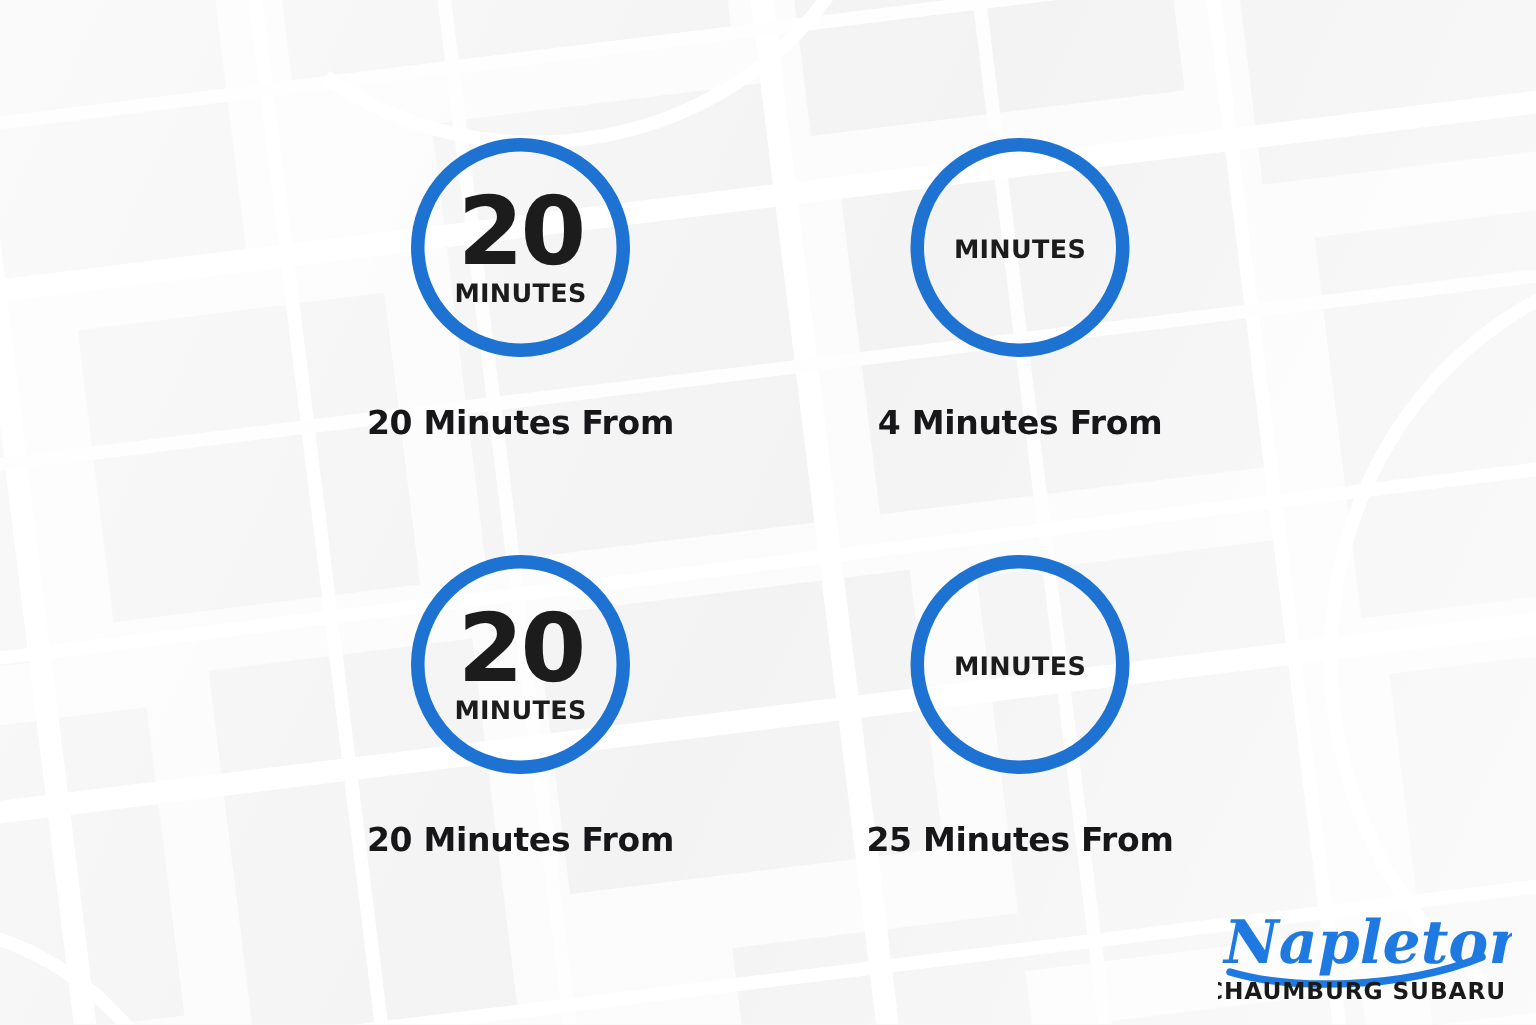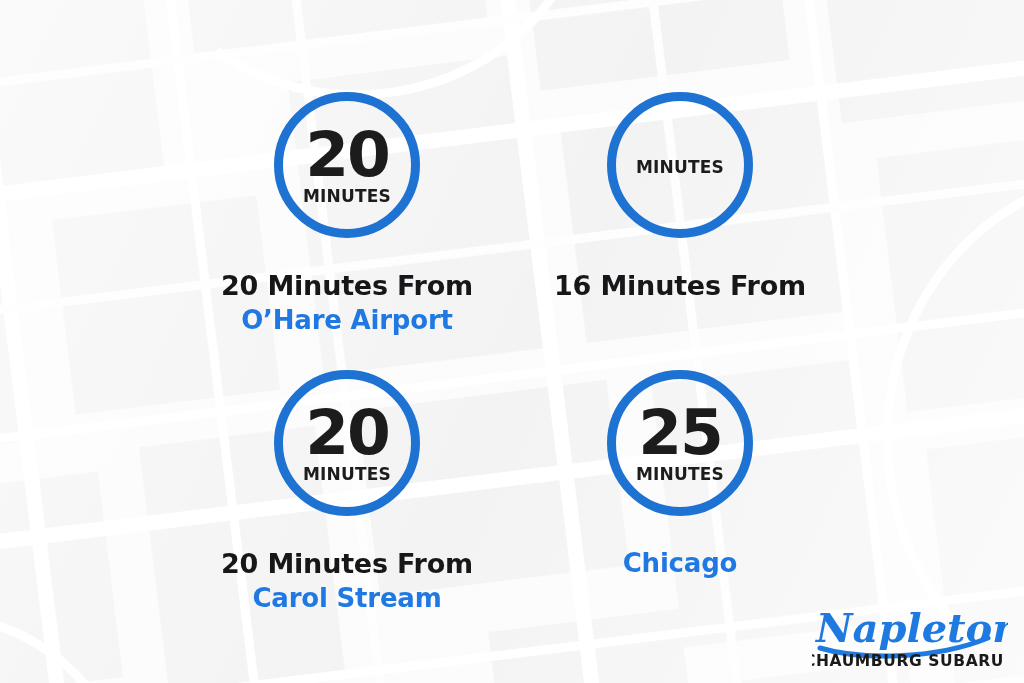--- a/index.html
+++ b/index.html
@@ -120,21 +120,21 @@
     color: #1c1c1c;
     margin-top: 3px;
   }
 
   .caption {
     margin-top: 31px;
   }
   .caption .line-1 {
     font-family: "DejaVu Sans", sans-serif;
     font-weight: bold;
-    font-size: 27px;
+    font-size: 22px;
     letter-spacing: -0.2px;
     color: #17171a;
     line-height: 1.28;
   }
   .caption .line-2 {
     font-family: "DejaVu Sans", sans-serif;
     font-weight: bold;
     font-size: 26px;
     letter-spacing: -0.2px;
     color: #2079e3;
@@ -220,51 +220,48 @@
 
   <div class="content">
 
     <div class="cell c-0">
       <div class="badge">
         <div class="num">20</div>
         <div class="unit">MINUTES</div>
       </div>
       <div class="caption">
         <div class="line-1">20 Minutes From</div>
-        <div class="line-2">O’Hare Airport</div>
       </div>
     </div>
 
     <div class="cell c-1">
       <div class="badge">
         <div class="unit">MINUTES</div>
       </div>
       <div class="caption">
-        <div class="line-1">16 Minutes From</div>
+        <div class="line-1">4 Minutes From</div>
       </div>
     </div>
 
     <div class="cell c-2">
       <div class="badge">
         <div class="num">20</div>
         <div class="unit">MINUTES</div>
       </div>
       <div class="caption">
         <div class="line-1">20 Minutes From</div>
-        <div class="line-2">Carol Stream</div>
       </div>
     </div>
 
     <div class="cell c-3">
       <div class="badge">
-        <div class="num">25</div>
-        <div class="unit">MINUTES</div>
-      </div>
-      <div class="caption">
-        <div class="line-2">Chicago</div>
+        <div class="unit">MINUTES</div>
+      </div>
+      <div class="caption">
+        <div class="line-1">25 Minutes From</div>
       </div>
     </div>
 
     <div class="logo">
       <svg width="196" height="74" viewBox="0 0 196 74">
         <text class="script" x="4" y="44">Napleton's</text>
         <path d="M8 50 C 48 62, 122 62, 176 40" stroke="#1e7ae0" stroke-width="5" fill="none" stroke-linecap="round"></path>
         <text class="sub" x="192" y="68" text-anchor="end">SCHAUMBURG SUBARU</text>
       </svg>
     </div>

